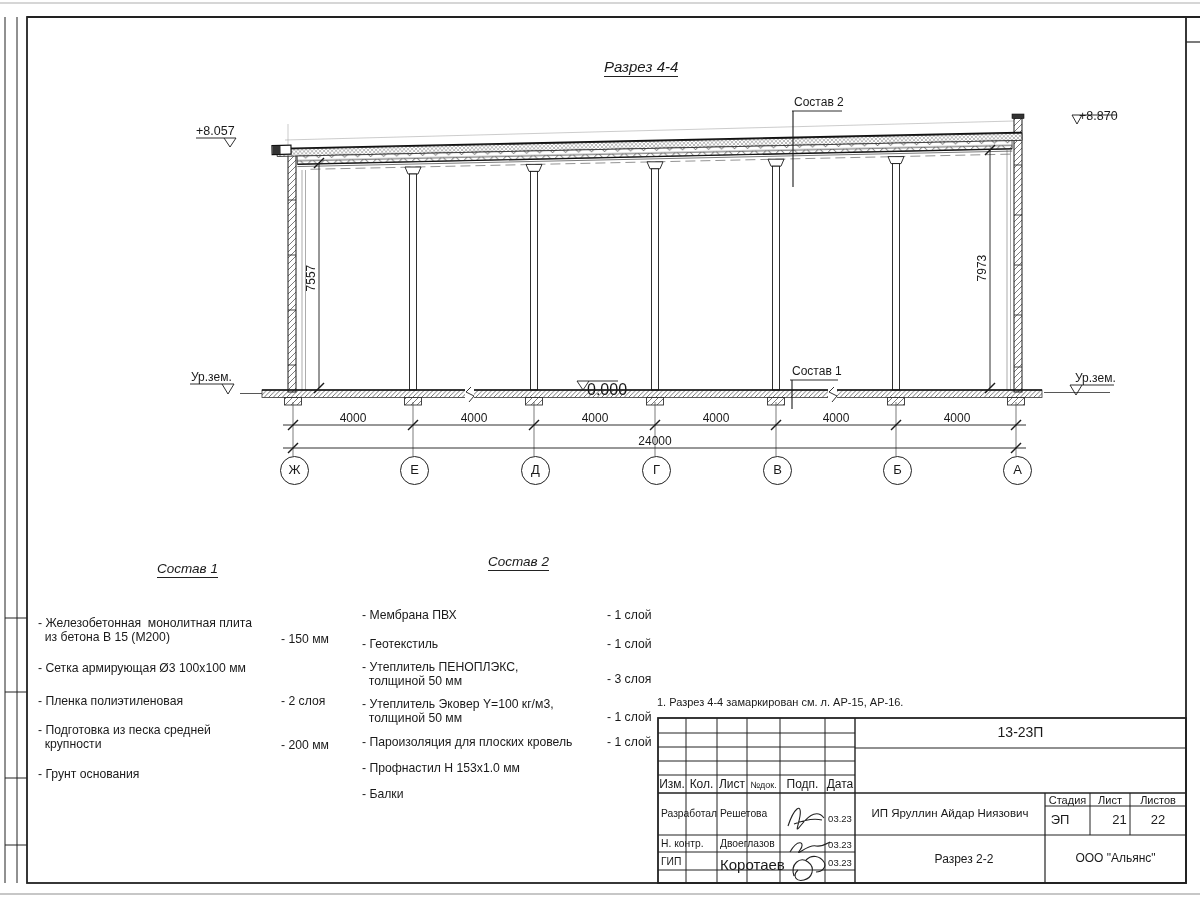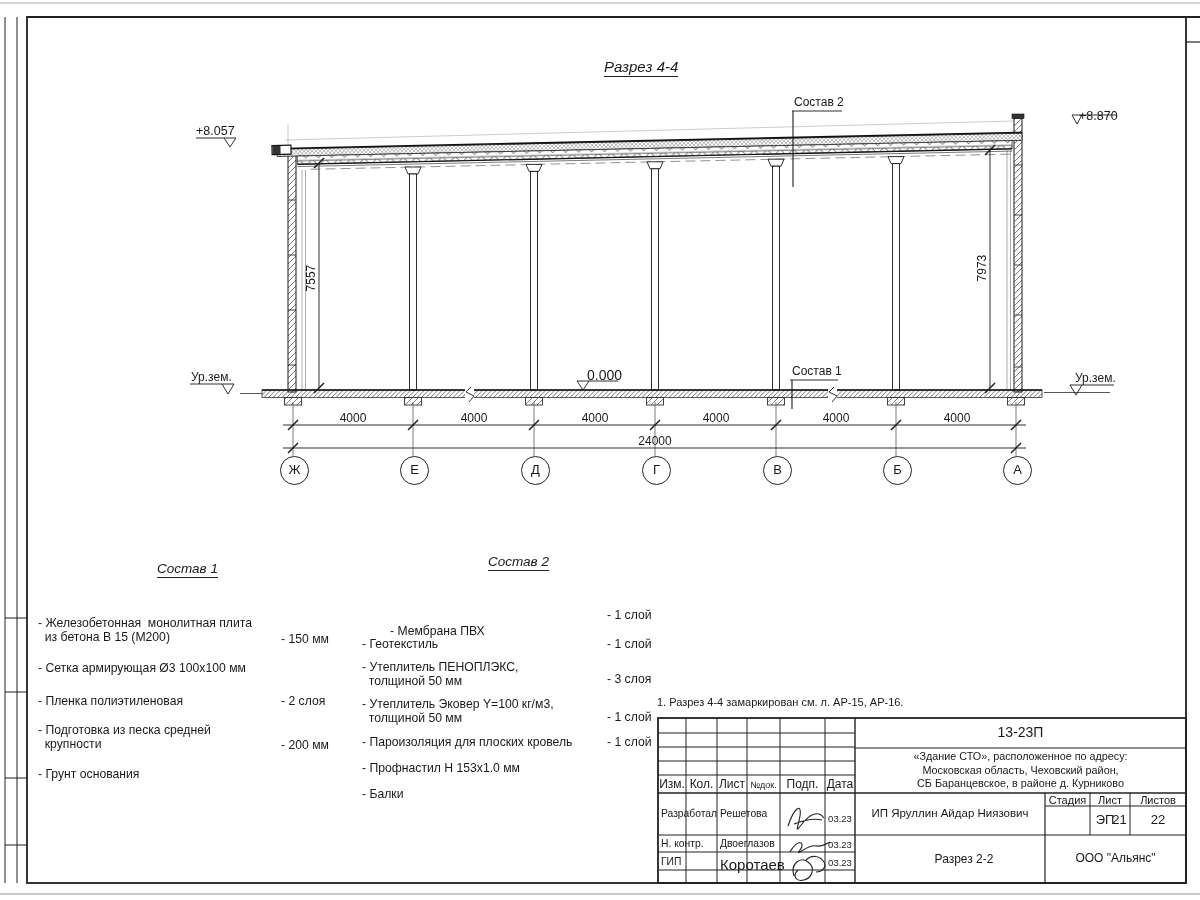--- a/index.html
+++ b/index.html
@@ -207,21 +207,21 @@
   </svg>
 
   <div class="t it nw" style="left:604px;top:58px;font-size:15px;">
     <span class="ul">Разрез 4-4</span>
   </div>
 
   <div class="t nw" style="left:196px;top:124px;font-size:12.5px;">+8.057</div>
   <div class="t nw" style="left:1079px;top:101px;font-size:12.5px;margin-top:8px;">+8.870</div>
   <div class="t nw" style="left:191px;top:370px;font-size:12px;">Ур.зем.</div>
   <div class="t nw" style="left:1075px;top:371px;font-size:12px;">Ур.зем.</div>
-  <div class="t nw" style="left:587px;top:367px;font-size:14px;">0.000</div>
+  <div class="t nw" style="left:587px;top:381px;font-size:16px;">0.000</div>
   <div class="t nw" style="left:794px;top:95px;font-size:12px;">Состав 2</div>
   <div class="t nw" style="left:792px;top:364px;font-size:12px;">Состав 1</div>
 
   <div class="t nw ctr rot" style="left:281px;top:271px;width:60px;font-size:12px;">7557</div>
   <div class="t nw ctr rot" style="left:952px;top:261px;width:60px;font-size:12px;">7973</div>
 
   <div class="t nw ctr" style="left:323px;top:411px;width:60px;font-size:12px;">4000</div>
   <div class="t nw ctr" style="left:444px;top:411px;width:60px;font-size:12px;">4000</div>
   <div class="t nw ctr" style="left:565px;top:411px;width:60px;font-size:12px;">4000</div>
   <div class="t nw ctr" style="left:686px;top:411px;width:60px;font-size:12px;">4000</div>
@@ -247,21 +247,21 @@
   <div class="t" style="left:38px;top:694px;font-size:12.2px;width:230px;">- Пленка полиэтиленовая</div>
   <div class="t nw" style="left:281px;top:694px;font-size:12.2px;">-  2 слоя</div>
   <div class="t" style="left:38px;top:723px;font-size:12.2px;width:230px;">- Подготовка из песка средней
   крупности</div>
   <div class="t nw" style="left:281px;top:738px;font-size:12.2px;">- 200 мм</div>
   <div class="t" style="left:38px;top:767px;font-size:12.2px;width:230px;">- Грунт основания</div>
 
   <div class="t it nw" style="left:488px;top:554px;font-size:13.5px;">
     <span class="ul">Состав 2</span>
   </div>
-  <div class="t" style="left:362px;top:624px;font-size:12.2px;width:240px;margin-left:28px;">- Мембрана ПВХ</div>
+  <div class="t" style="left:362px;top:608px;font-size:12.2px;width:240px;">- Мембрана ПВХ</div>
   <div class="t nw" style="left:607px;top:608px;font-size:12.2px;">- 1 слой</div>
   <div class="t" style="left:362px;top:637px;font-size:12.2px;width:240px;">- Геотекстиль</div>
   <div class="t nw" style="left:607px;top:637px;font-size:12.2px;">- 1 слой</div>
   <div class="t" style="left:362px;top:660px;font-size:12.2px;width:240px;">- Утеплитель ПЕНОПЛЭКС,
   толщиной 50 мм</div>
   <div class="t nw" style="left:607px;top:672px;font-size:12.2px;">- 3 слоя</div>
   <div class="t" style="left:362px;top:697px;font-size:12.2px;width:245px;">- Утеплитель Эковер Y=100 кг/м3,
   толщиной 50 мм</div>
   <div class="t nw" style="left:607px;top:710px;font-size:12.2px;">- 1 слой</div>
   <div class="t" style="left:362px;top:735px;font-size:12.2px;width:245px;">- Пароизоляция для плоских кровель</div>
@@ -272,31 +272,28 @@
   <div class="t nw" style="left:657px;top:696px;font-size:11px;">1. Разрез 4-4 замаркирован см. л. АР-15, АР-16.</div>
 
   <div class="t nw ctr" style="left:658px;top:777px;width:28px;font-size:12px;">Изм.</div>
   <div class="t nw ctr" style="left:686px;top:777px;width:31px;font-size:12px;">Кол.</div>
   <div class="t nw ctr" style="left:717px;top:777px;width:30px;font-size:12px;">Лист</div>
   <div class="t nw ctr" style="left:747px;top:780px;width:33px;font-size:9px;">№док.</div>
   <div class="t nw ctr" style="left:780px;top:777px;width:45px;font-size:12px;">Подп.</div>
   <div class="t nw ctr" style="left:825px;top:777px;width:30px;font-size:12px;">Дата</div>
 
   <div class="t nw ctr" style="left:855px;top:724px;width:331px;font-size:14px;">13-23П</div>
-  <div class="t ctr" style="left:855px;top:750px;width:331px;font-size:10.8px;line-height:13.5px;">«Здание СТО», расположенное по адресу:
-Московская область, Чеховский район,
-СБ Баранцевское, в районе д. Курниково</div>
   <div class="t nw ctr" style="left:855px;top:807px;width:190px;font-size:11.5px;">ИП Яруллин Айдар Ниязович</div>
   <div class="t nw ctr" style="left:855px;top:852px;width:190px;font-size:12px;margin-left:14px;">Разрез 2-2</div>
   <div class="t nw ctr" style="left:1045px;top:851px;width:141px;font-size:12px;">ООО "Альянс"</div>
 
   <div class="t nw ctr" style="left:1045px;top:794px;width:45px;font-size:11px;">Стадия</div>
   <div class="t nw ctr" style="left:1090px;top:794px;width:40px;font-size:11px;">Лист</div>
   <div class="t nw ctr" style="left:1130px;top:794px;width:56px;font-size:11px;">Листов</div>
-  <div class="t nw ctr" style="left:1045px;top:812px;width:30px;font-size:13px;padding-left:45px;">ЭП</div>
+  <div class="t nw ctr" style="left:1045px;top:812px;width:30px;font-size:13px;">ЭП</div>
   <div class="t nw ctr" style="left:1090px;top:812px;width:59px;font-size:13px;">21</div>
   <div class="t nw ctr" style="left:1130px;top:812px;width:56px;font-size:13px;">22</div>
 
   <div class="t nw" style="left:661px;top:808px;font-size:10.3px;">Разработал</div>
   <div class="t nw" style="left:720px;top:808px;font-size:10.3px;">Решетова</div>
   <div class="t nw ctr" style="left:825px;top:813px;width:30px;font-size:9.5px;">03.23</div>
   <div class="t nw" style="left:661px;top:838px;font-size:10.3px;">Н. контр.</div>
   <div class="t nw" style="left:720px;top:838px;font-size:10.3px;">Двоеглазов</div>
   <div class="t nw ctr" style="left:825px;top:839px;width:30px;font-size:9.5px;">03.23</div>
   <div class="t nw" style="left:661px;top:856px;font-size:10.3px;">ГИП</div>

